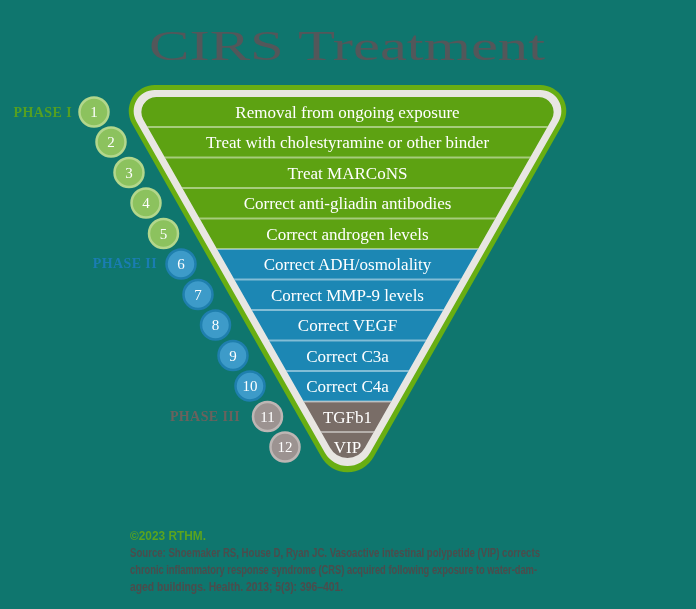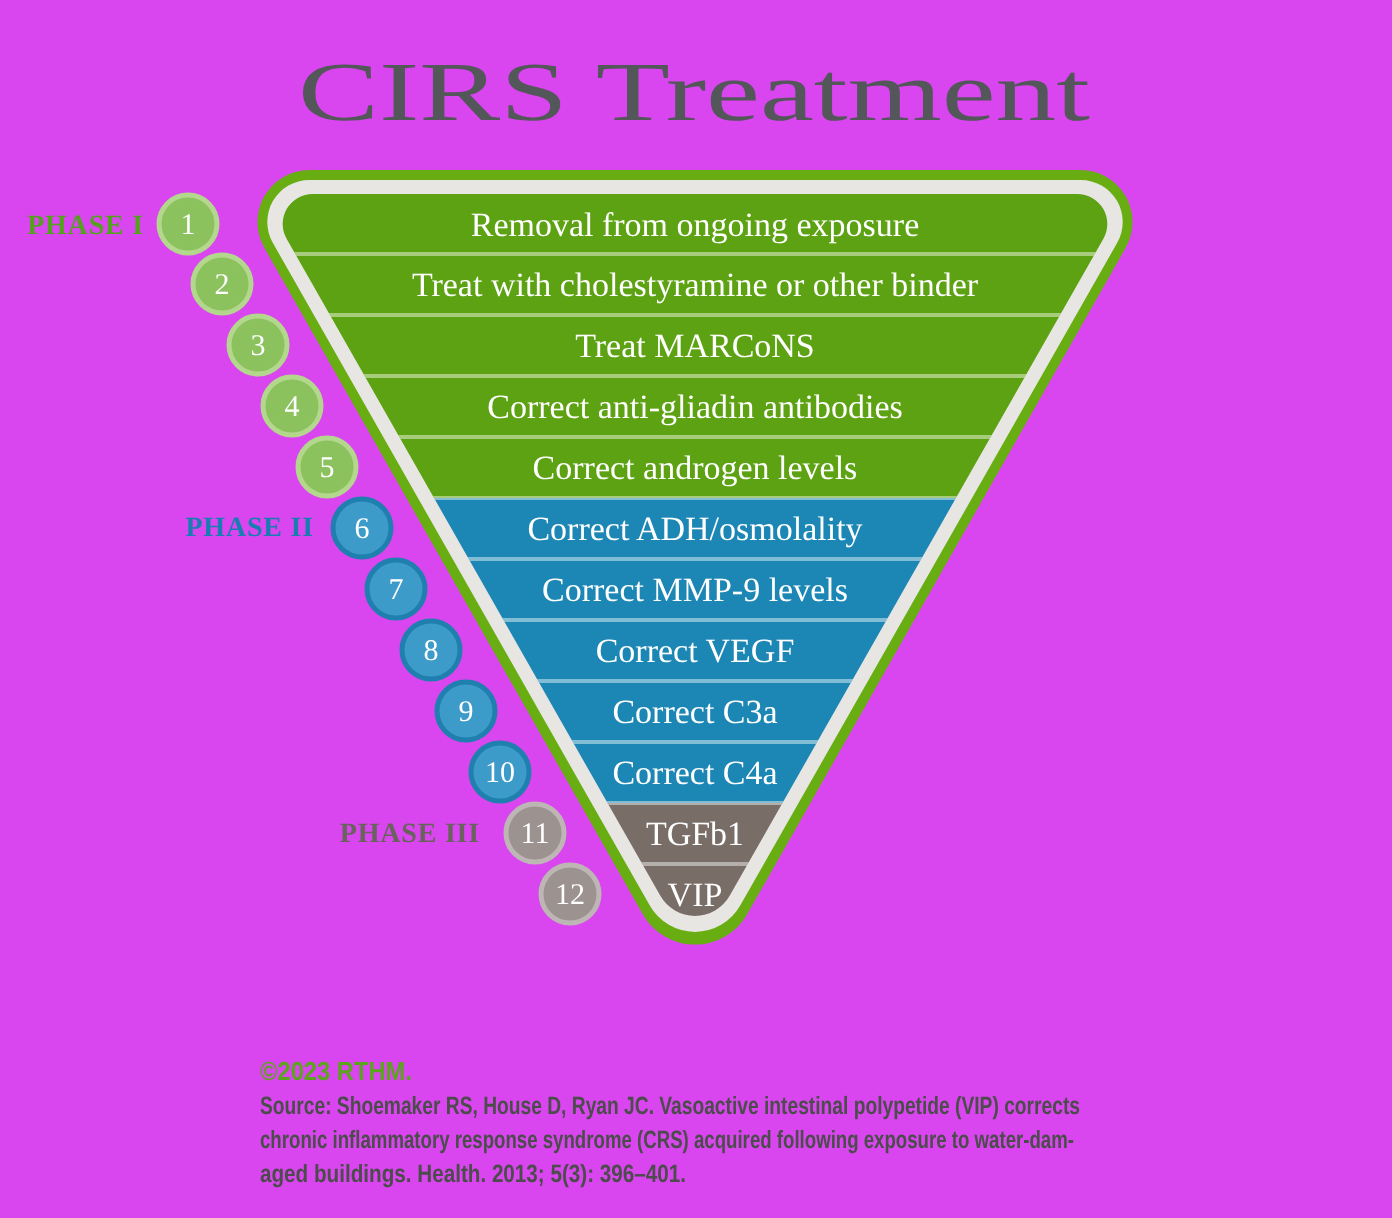--- a/index.html
+++ b/index.html
@@ -1,20 +1,20 @@
 <!DOCTYPE html>
 <html><head>
 <meta charset="utf-8">
 <style>
   html,body{margin:0;padding:0;}
   body{background:#3f7026;}
   .stage{
     position:relative;
     width:696px;height:609px;
-    background:#d946ef;
+    background:#0f766e;
     overflow:hidden;
     font-family:"Liberation Serif", serif;
   }
   svg{display:block;}
 
   .title-text{
     font-family:"Liberation Serif", serif;
     font-size:42px;
     fill:#53575a;
   }

